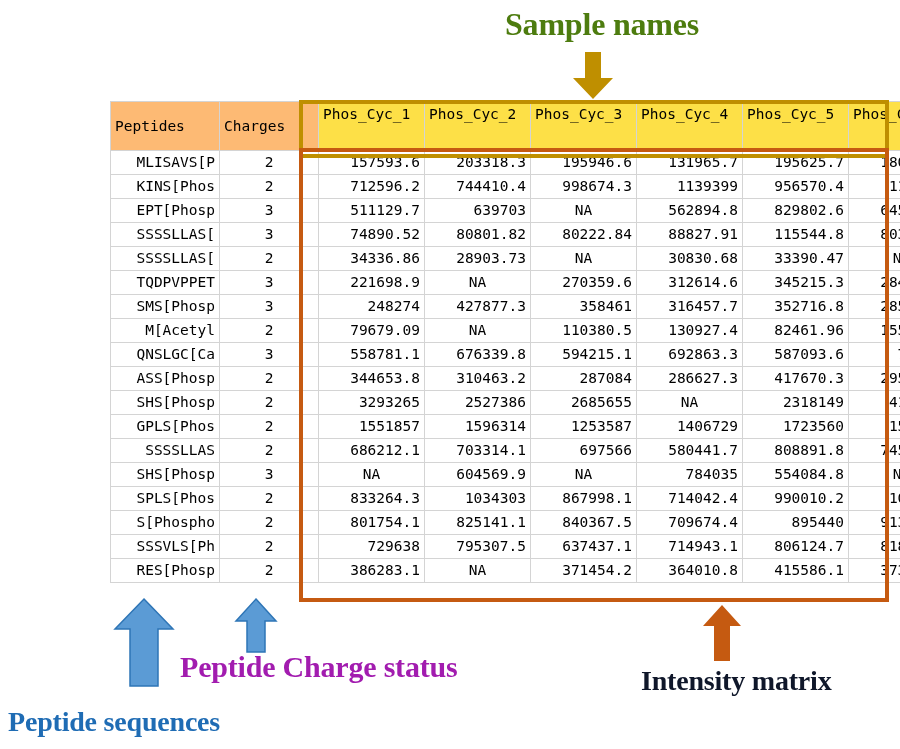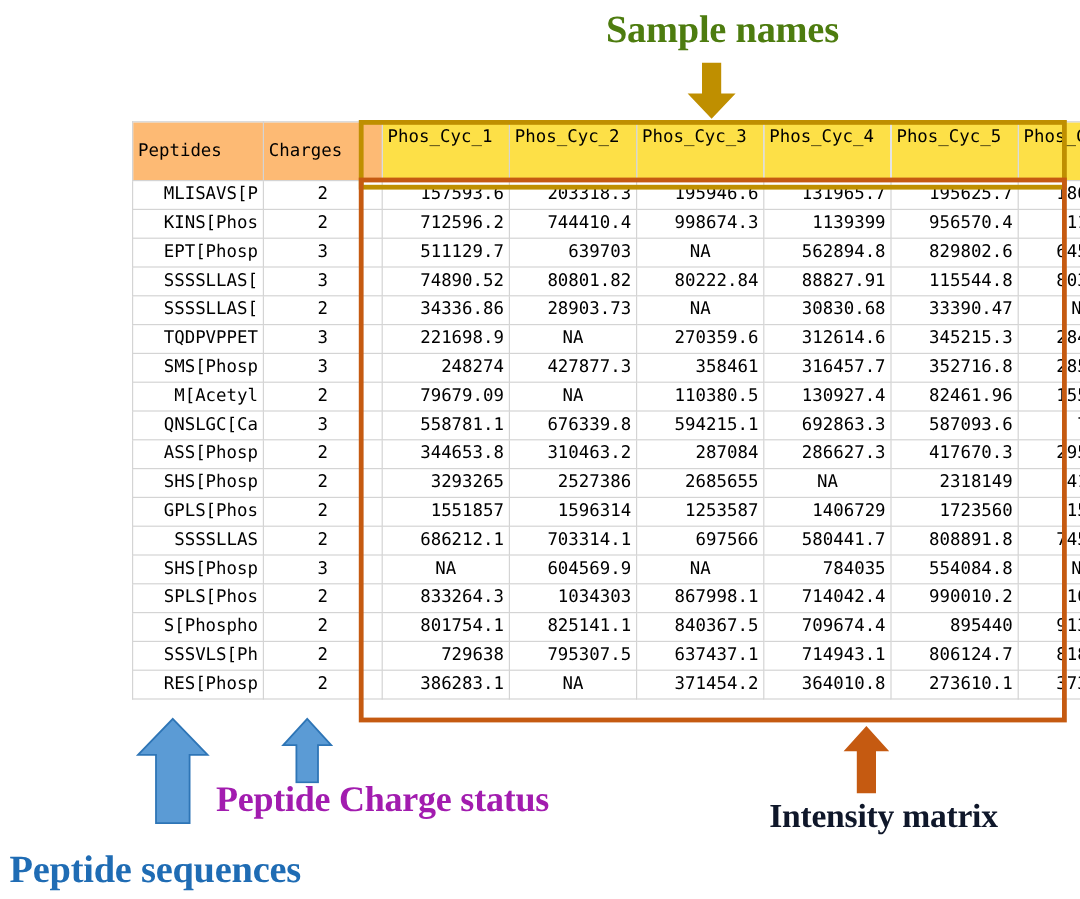--- a/index.html
+++ b/index.html
@@ -31,21 +31,21 @@
   }
   #annot-peptide-charge {
     left: 180px;
     top: 650px;
     font-size: 30px;
     color: #a21caf;
   }
   #annot-peptide-sequences {
     left: 8px;
     top: 706px;
-    font-size: 32px;
+    font-size: 28px;
     color: #1f6cb4;
     text-align: right;
   }
   #annot-intensity-matrix {
     left: 641px;
     top: 665px;
     font-size: 28px;
     color: #0f172a;
   }
 
@@ -329,21 +329,21 @@
         <td class="col-val">806124.7</td>
         <td class="col-val">818071.6</td>
       </tr>
       <tr>
         <td class="col-pep">RES[Phosp</td>
         <td class="col-chg">2</td>
         <td class="col-val">386283.1</td>
         <td class="col-val na">NA</td>
         <td class="col-val">371454.2</td>
         <td class="col-val">364010.8</td>
-        <td class="col-val">273610.1</td>
+        <td class="col-val">415586.1</td>
         <td class="col-val">373595.6</td>
       </tr>
     </tbody>
 </table>
 
 <div class="hl-box" id="box-sample-names"></div>
 <div class="hl-box" id="box-intensity-matrix"></div>
 
 <svg class="arrow" id="arrow-sample-names" viewBox="0 0 42 48">
   <polygon points="13,0 29,0 29,26 41,26 21,47 1,26 13,26" fill="#bf8f00"></polygon>

